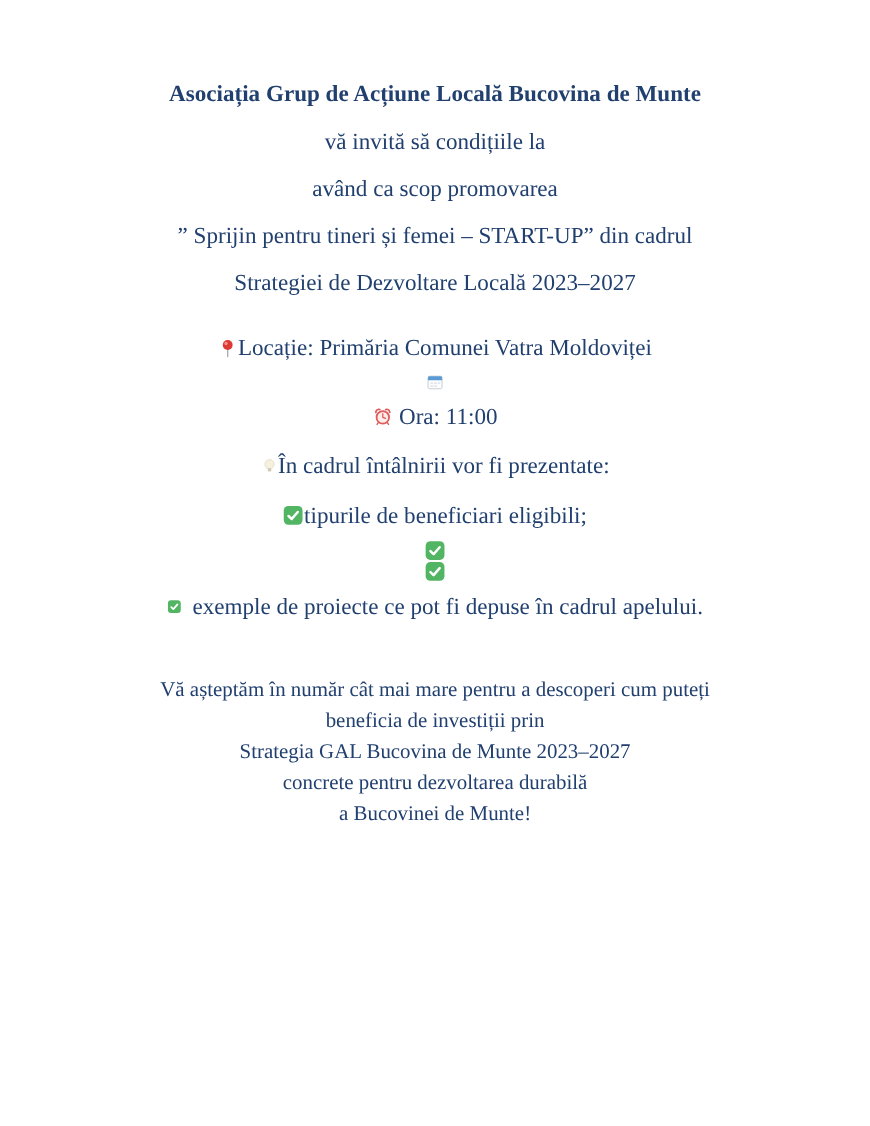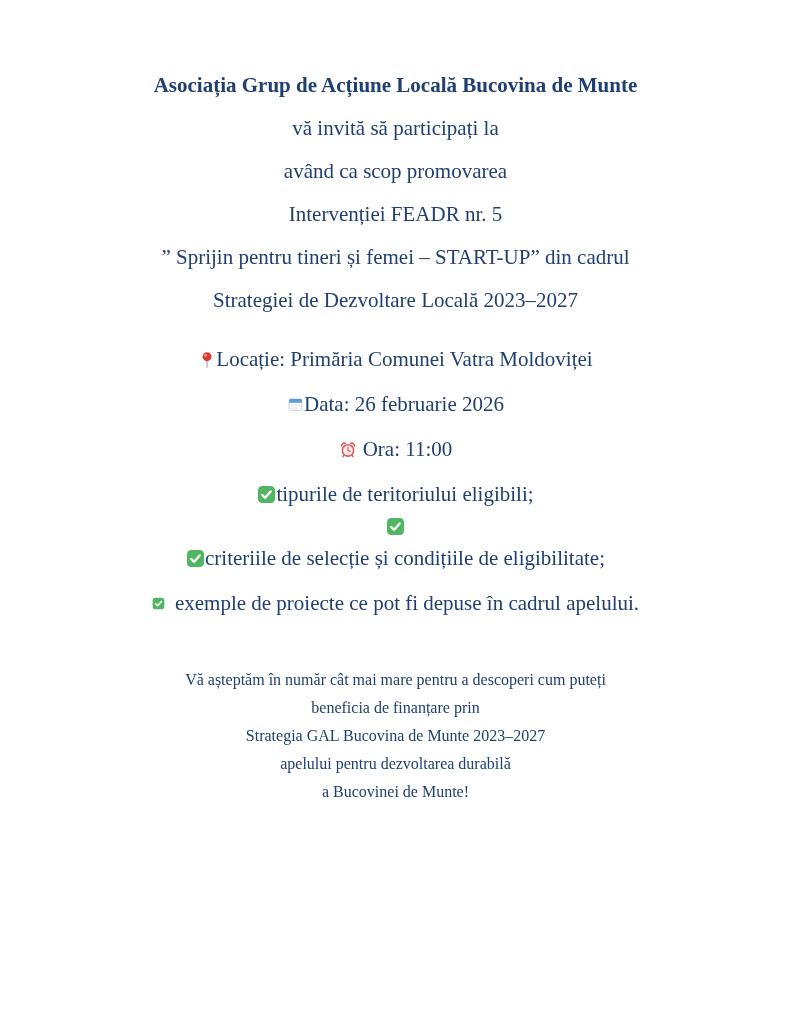--- a/index.html
+++ b/index.html
@@ -39,44 +39,43 @@
   .icon {
     display: inline-flex;
     align-items: center;
     justify-content: center;
     flex: 0 0 auto;
   }
   .icon svg { display: block; }
   .gap-after { margin-right: 6px; }
   .closing {
     margin-top: 40px;
-    font-size: 16px;
+    font-size: 19px;
     line-height: 28px;
   }
   .closing-line { white-space: pre; }
   .check-box {
     width: 19px;
     height: 19px;
   }
   .check-box-small {
     width: 13px;
     height: 13px;
     margin-right: 10px;
   }
 </style>
 </head>
 <body>
 
 <div class="doc">
 
   <div>
     <div class="header-line bold">Asociația Grup de Acțiune Locală Bucovina de Munte</div>
-    <div class="header-line">vă invită să participați la</div>
+    <div class="header-line">vă invită să condițiile la</div>
     <div class="header-line">având ca scop promovarea</div>
-    <div class="header-line">Intervenției FEADR nr. 5</div>
     <div class="header-line">” Sprijin pentru tineri și femei – START-UP” din cadrul</div>
     <div class="header-line">Strategiei de Dezvoltare Locală 2023–2027</div>
   </div>
 
   <div class="mid-block">
 
     <div class="mid-line">
       <span class="icon">
         <svg width="18" height="18" viewBox="0 0 20 20">
           <path d="M10 10.5 L10 18" stroke="#a8adb6" stroke-width="1.4" stroke-linecap="round"></path>
@@ -90,78 +89,86 @@
       <span class="icon">
         <svg width="17" height="17" viewBox="0 0 20 20">
           <rect x="2.5" y="3.5" width="15" height="13.5" rx="1.6" fill="#fdfdfd" stroke="#c3c9d2" stroke-width="1"></rect>
           <path d="M2.5 5.1 a1.6 1.6 0 0 1 1.6-1.6 h11.8 a1.6 1.6 0 0 1 1.6 1.6 v2.7 h-15 z" fill="#5b9bd5"></path>
           <rect x="5" y="10" width="3" height="2" fill="#e4e7ec"></rect>
           <rect x="9" y="10" width="3" height="2" fill="#e4e7ec"></rect>
           <rect x="13" y="10" width="2.5" height="2" fill="#e4e7ec"></rect>
           <rect x="5" y="13.2" width="3" height="2" fill="#e4e7ec"></rect>
           <rect x="9" y="13.2" width="3" height="2" fill="#e4e7ec"></rect>
         </svg>
-      </span><span>Data: 26 februarie 2026</span>
+      </span>
     </div>
 
     <div class="mid-line">
       <span class="icon gap-after">
         <svg width="18" height="18" viewBox="0 0 20 20">
           <path d="M3 5.5 a3 3 0 0 1 4-3" stroke="#df5b5b" stroke-width="1.8" fill="none" stroke-linecap="round"></path>
           <path d="M17 5.5 a3 3 0 0 0 -4-3" stroke="#df5b5b" stroke-width="1.8" fill="none" stroke-linecap="round"></path>
           <path d="M5.5 15.8 L4.2 17.6 M14.5 15.8 L15.8 17.6" stroke="#df5b5b" stroke-width="1.4" stroke-linecap="round"></path>
           <circle cx="10" cy="10.5" r="6.3" fill="#fcecea" stroke="#df5b5b" stroke-width="1.8"></circle>
           <path d="M10 10.5 L10 6.8 M10 10.5 L12.8 11.5" stroke="#df5b5b" stroke-width="1.3" stroke-linecap="round"></path>
         </svg>
       </span><span>Ora: 11:00</span>
     </div>
   </div>
 
   <div>
 
+    <div class="mid-line">
+      <span class="icon">
+        <svg width="16" height="16" viewBox="0 0 20 20">
+          <circle cx="10" cy="7.5" r="5.2" fill="#f6f1df" stroke="#ddd6c0" stroke-width="0.8"></circle>
+          <path d="M8 12 h4 v2.5 a1.4 1.4 0 0 1 -1.4 1.4 h-1.2 a1.4 1.4 0 0 1 -1.4 -1.4 z" fill="#cfc9b6"></path>
+        </svg>
+      </span><span>În cadrul întâlnirii vor fi prezentate:</span>
+    </div>
 
     <div class="mid-line">
       <span class="icon check-box">
         <svg width="19" height="19" viewBox="0 0 20 20">
           <rect x="1" y="1" width="18" height="18" rx="4.5" fill="#52b563"></rect>
           <path d="M5.6 10.6 L8.6 13.5 L14.4 6.8" stroke="#ffffff" stroke-width="2.4" fill="none" stroke-linecap="round" stroke-linejoin="round"></path>
         </svg>
-      </span><span>tipurile de teritoriului eligibili;</span>
+      </span><span>tipurile de beneficiari eligibili;</span>
     </div>
 
     <div class="mid-line">
       <span class="icon check-box">
         <svg width="19" height="19" viewBox="0 0 20 20">
           <rect x="1" y="1" width="18" height="18" rx="4.5" fill="#52b563"></rect>
           <path d="M5.6 10.6 L8.6 13.5 L14.4 6.8" stroke="#ffffff" stroke-width="2.4" fill="none" stroke-linecap="round" stroke-linejoin="round"></path>
         </svg>
       </span>
     </div>
 
 
     <div class="mid-line">
       <span class="icon check-box">
         <svg width="19" height="19" viewBox="0 0 20 20">
           <rect x="1" y="1" width="18" height="18" rx="4.5" fill="#52b563"></rect>
           <path d="M5.6 10.6 L8.6 13.5 L14.4 6.8" stroke="#ffffff" stroke-width="2.4" fill="none" stroke-linecap="round" stroke-linejoin="round"></path>
         </svg>
-      </span><span>criteriile de selecție și condițiile de eligibilitate;</span>
+      </span>
     </div>
 
     <div class="mid-line">
       <span class="icon check-box-small">
         <svg width="13" height="13" viewBox="0 0 20 20">
           <rect x="1" y="1" width="18" height="18" rx="4.5" fill="#52b563"></rect>
           <path d="M5.6 10.6 L8.6 13.5 L14.4 6.8" stroke="#ffffff" stroke-width="2.4" fill="none" stroke-linecap="round" stroke-linejoin="round"></path>
         </svg>
       </span><span>exemple de proiecte ce pot fi depuse în cadrul apelului.</span>
     </div>
   </div>
 
   <div class="closing">
     <div class="closing-line">Vă așteptăm în număr cât mai mare pentru a descoperi cum puteți</div>
-    <div class="closing-line">beneficia de finanțare prin</div>
+    <div class="closing-line">beneficia de investiții prin</div>
     <div class="closing-line">Strategia GAL Bucovina de Munte 2023–2027</div>
-    <div class="closing-line">apelului pentru dezvoltarea durabilă</div>
+    <div class="closing-line">concrete pentru dezvoltarea durabilă</div>
     <div class="closing-line">a Bucovinei de Munte!</div>
   </div>
 
 </div>
 
 </body></html>

